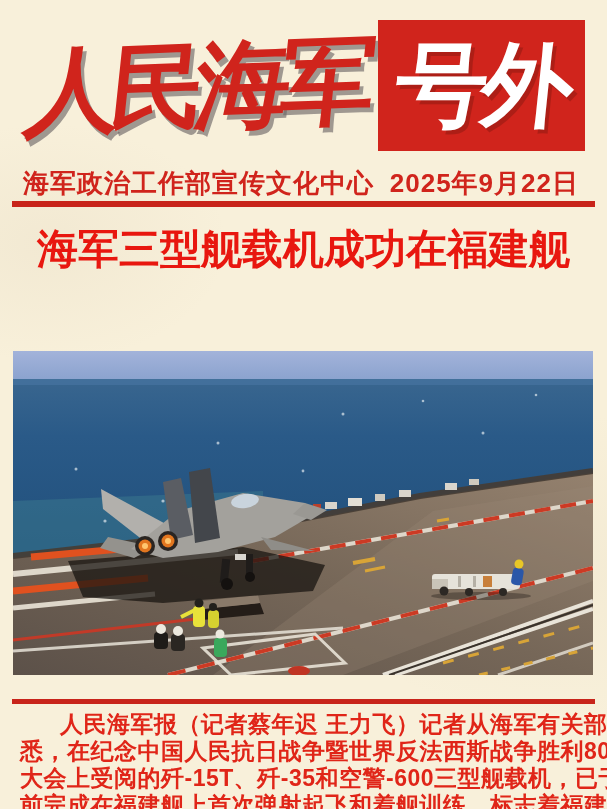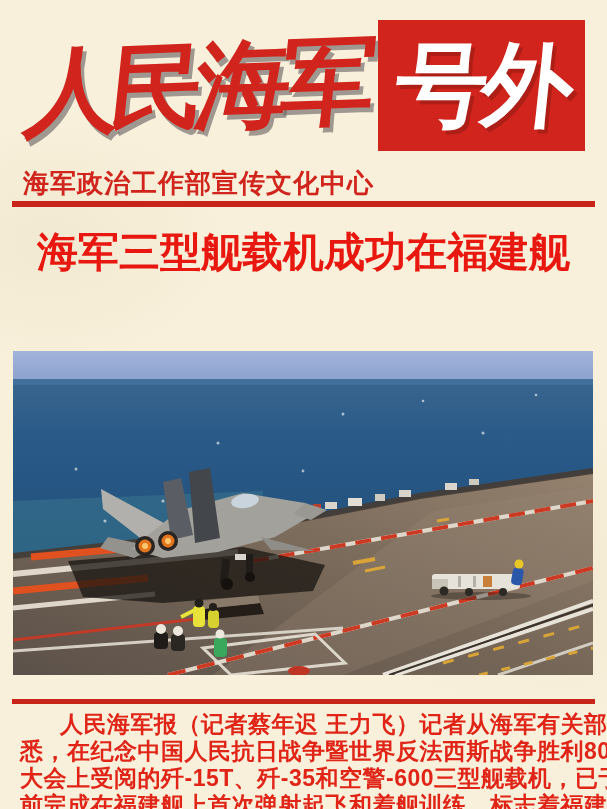--- a/index.html
+++ b/index.html
@@ -38,21 +38,21 @@
     position:absolute; left:23px; top:166px; width:556px;
     display:flex; justify-content:space-between; align-items:baseline;
     font-weight:bold; font-size:26px; color:#d0241c; letter-spacing:1px;
     white-space:nowrap;
   }
   .rule{ position:absolute; left:12px; width:583px; background:#c8241a; }
   .rule-top{ top:201px; height:6px; }
   .rule-bottom{ top:699px; height:5px; }
   .headline{
     position:absolute; left:0; top:227px; width:607px; text-align:center;
-    font-family:Liberation Sans, sans-serif;
+    font-family:Liberation Mono, monospace;
     font-weight:bold; font-size:41px; line-height:51px; color:#e8170f;
   }
   .photo-frame{
     position:absolute; left:13px; top:351px; width:580px; height:324px;
     overflow:hidden; background:#24527e;
   }
   .photo-frame svg{ display:block; }
   .article{
     position:absolute; left:20px; top:711px; width:570px;
     font-weight:bold; font-size:23px; line-height:27px; color:#e02518;
@@ -66,20 +66,21 @@
 
 <div class="page">
 
   <div class="masthead-title">人民海军</div>
   <div class="extra-box">
     <span class="extra-label">号外</span>
   </div>
 
   <div class="subheader">
     <span>海军政治工作部宣传文化中心</span>
+    <span>2025年9月22日</span>
   </div>
 
   <div class="rule rule-top"></div>
 
   <div class="headline">
     <div>海军三型舰载机成功在福建舰</div>
   </div>
 
   <div class="photo-frame">
     <svg width="580" height="324" viewBox="0 0 580 324" xmlns="http://www.w3.org/2000/svg">

